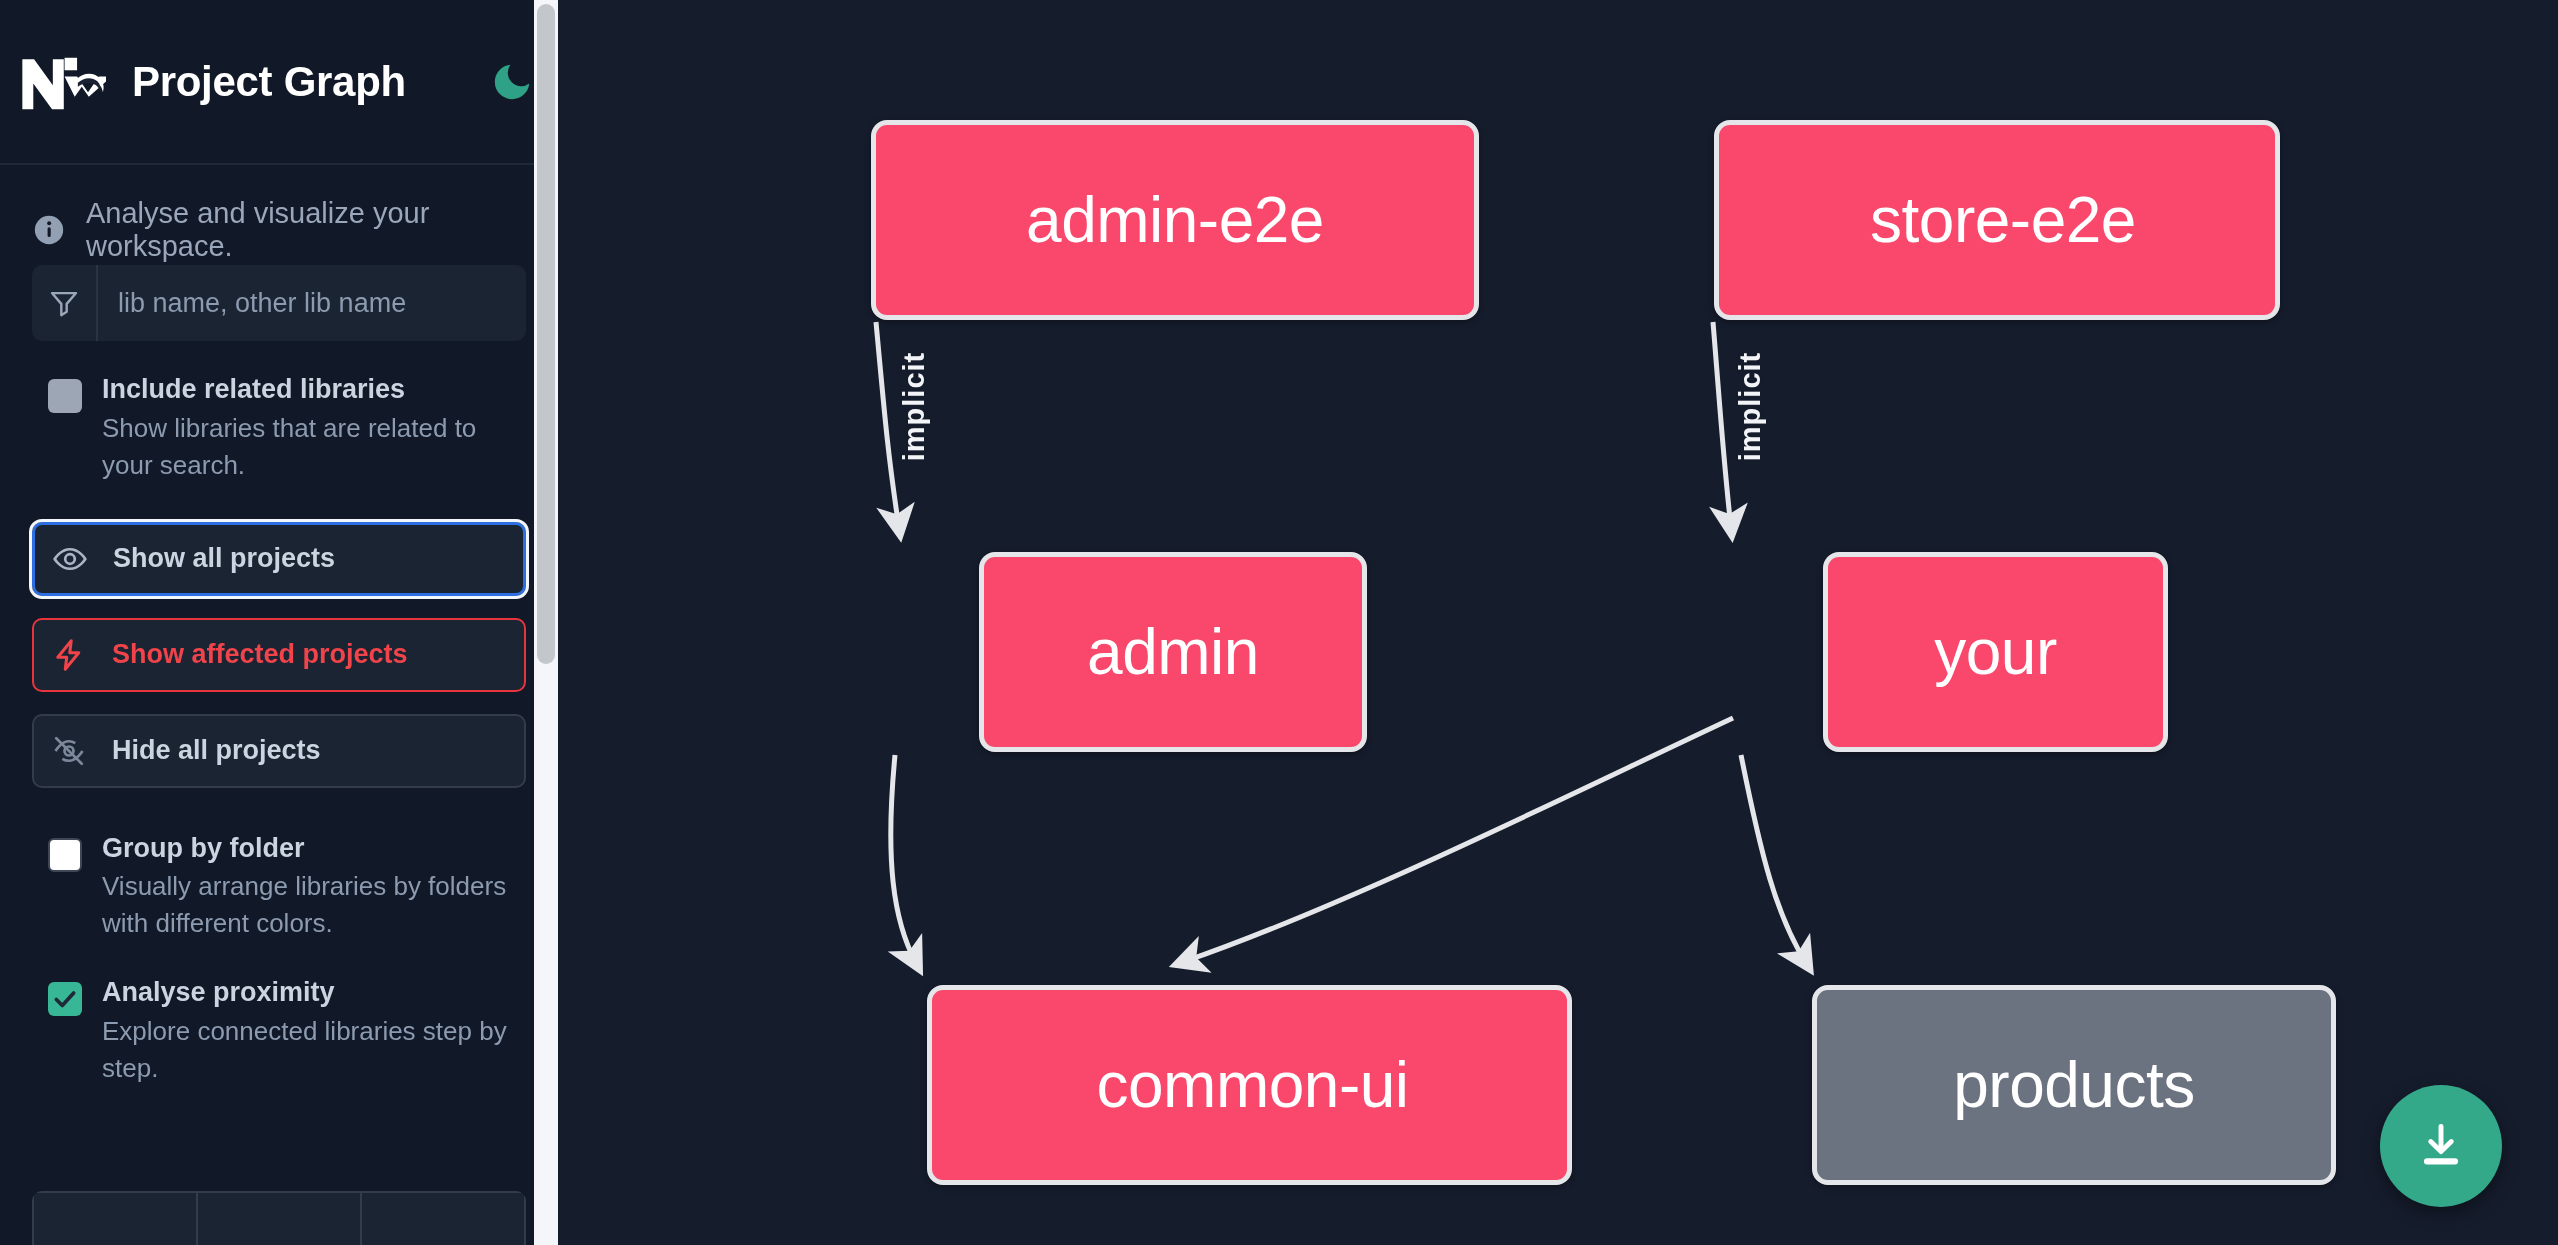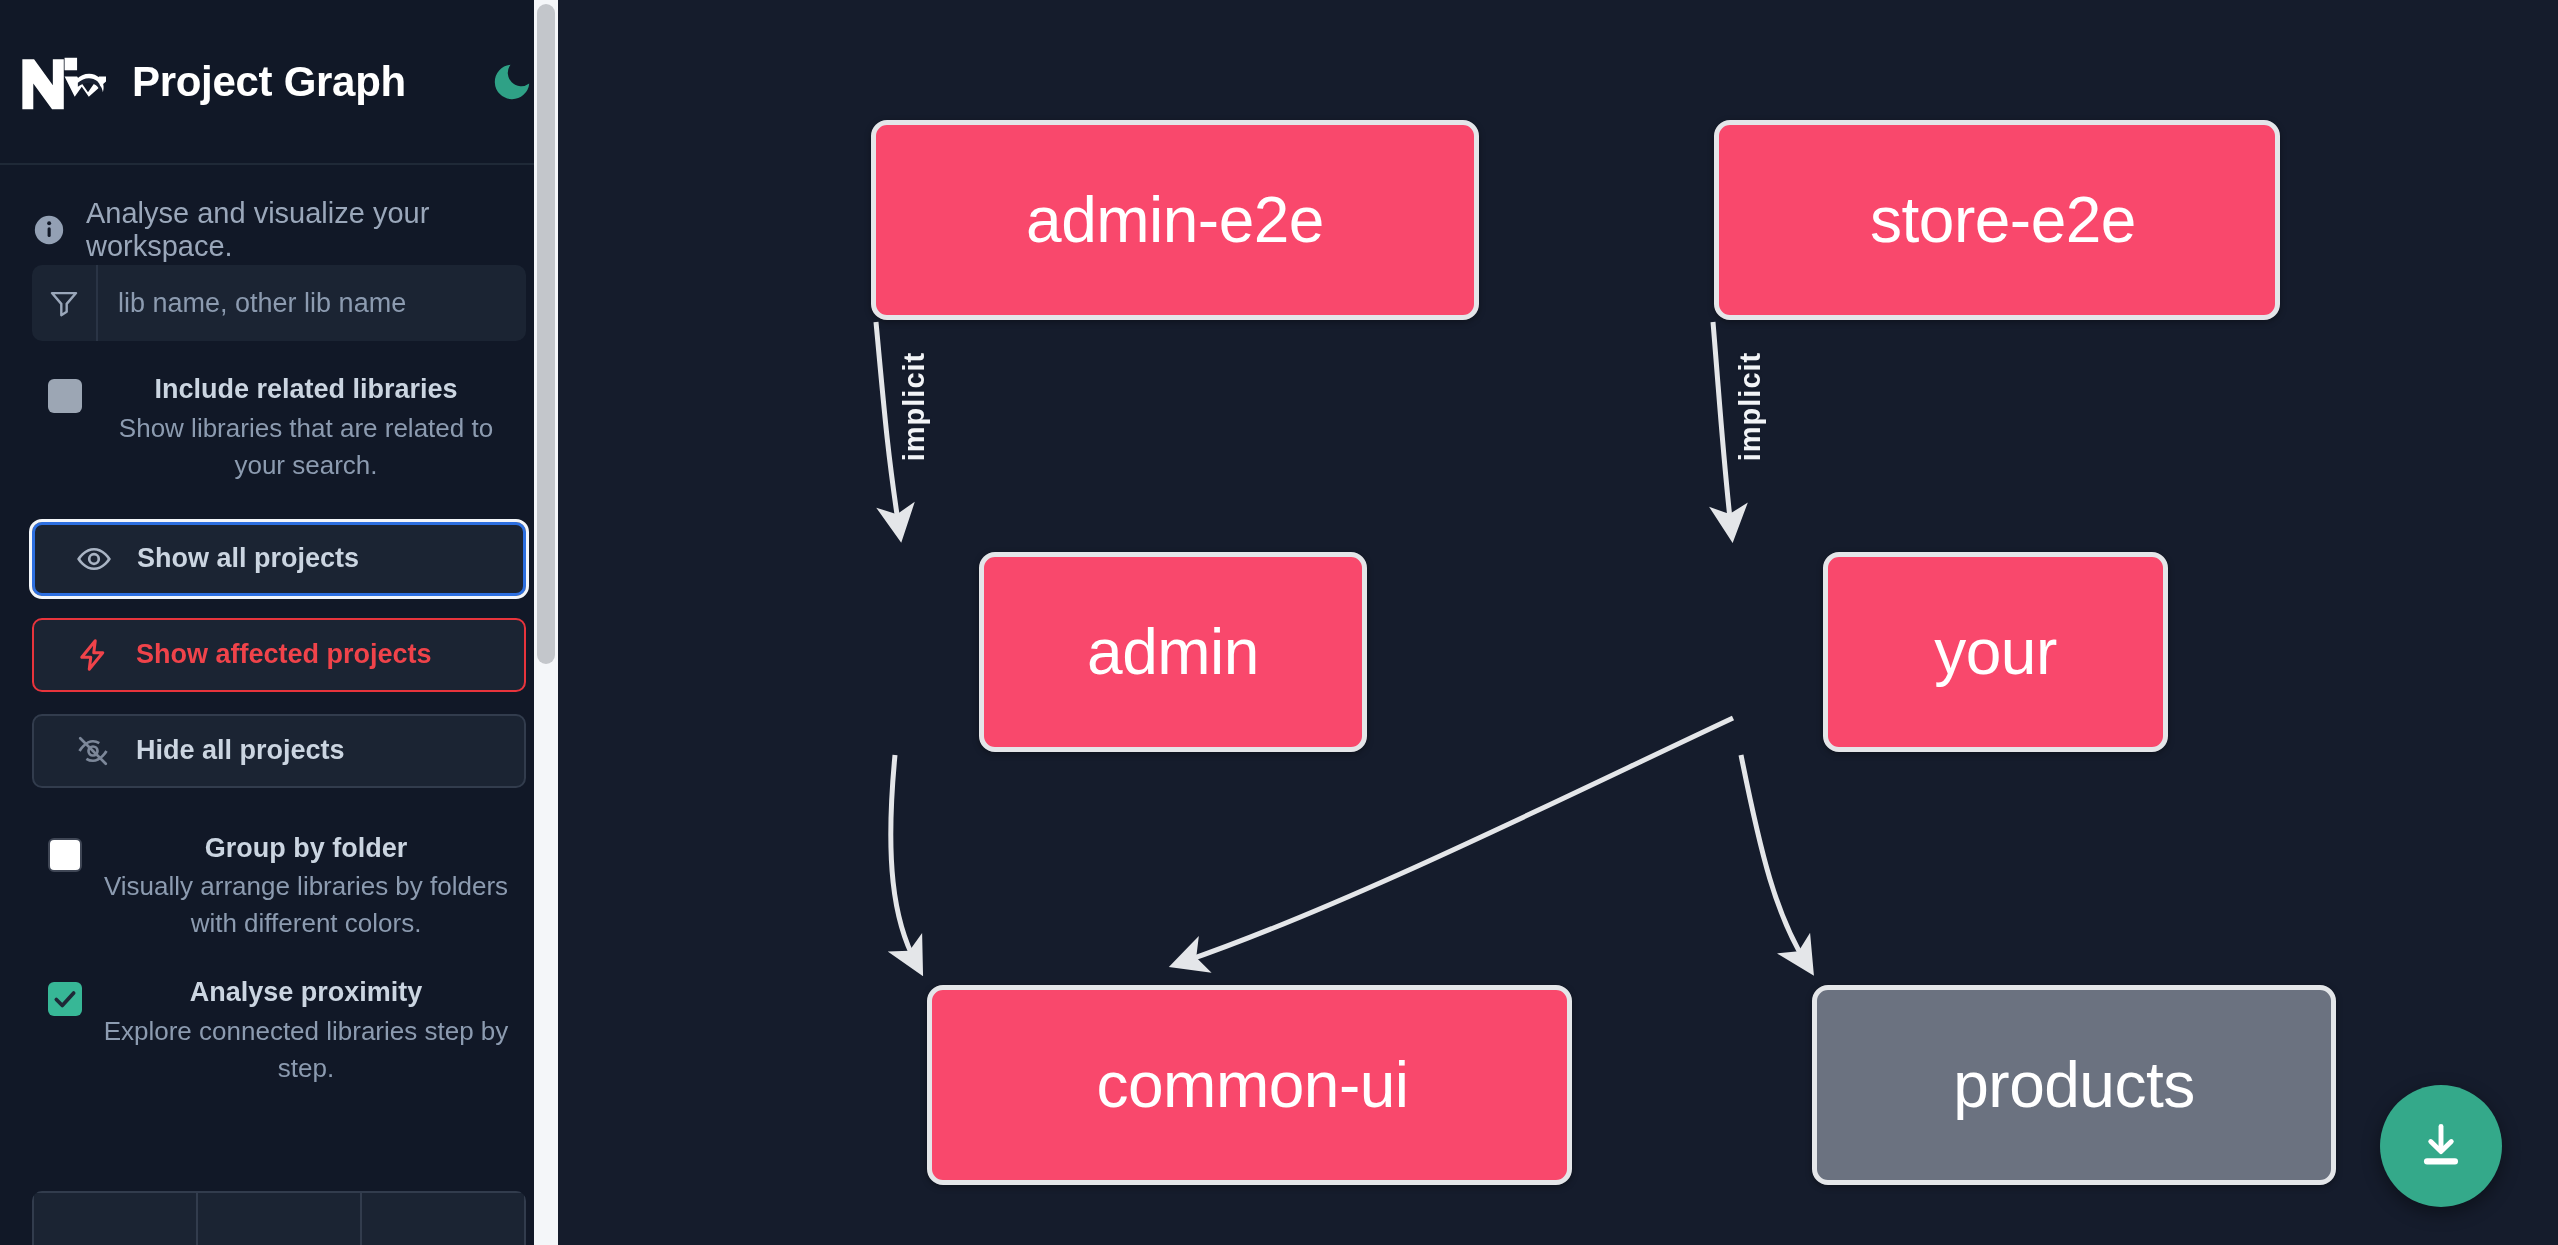--- a/index.html
+++ b/index.html
@@ -67,21 +67,20 @@
     font-family: "Liberation Sans", sans-serif;
     padding: 0 20px;
   }
   .search-input::placeholder { color: #8c9bb0; }
 
   .opt-row {
     display: flex;
     gap: 20px;
     padding: 0 48px;
     margin-top: 32px;
-    text-align: center;
   }
   .cb {
     width: 34px; height: 34px;
     border-radius: 6px;
     flex: 0 0 34px;
     margin-top: 6px;
     position: relative;
     cursor: pointer;
   }
   .cb-disabled { background: #9ca6b4; }
@@ -101,21 +100,21 @@
     line-height: 1.42;
     margin-top: 3px;
   }
 
   .btn-stack { padding: 0 32px; margin-top: 38px; display: flex; flex-direction: column; gap: 22px; }
   .btn {
     height: 74px;
     border-radius: 10px;
     display: flex; align-items: center;
     gap: 24px;
-    padding: 0 40px;
+    padding: 0 16px;
     background: #1b2433;
     cursor: pointer;
     font-size: 27px;
     font-weight: 700;
   }
   .btn-show-all {
     border: 3px solid #2d6fe0;
     outline: 3px solid #f3f6fa;
     color: #cbd5e1;
   }

